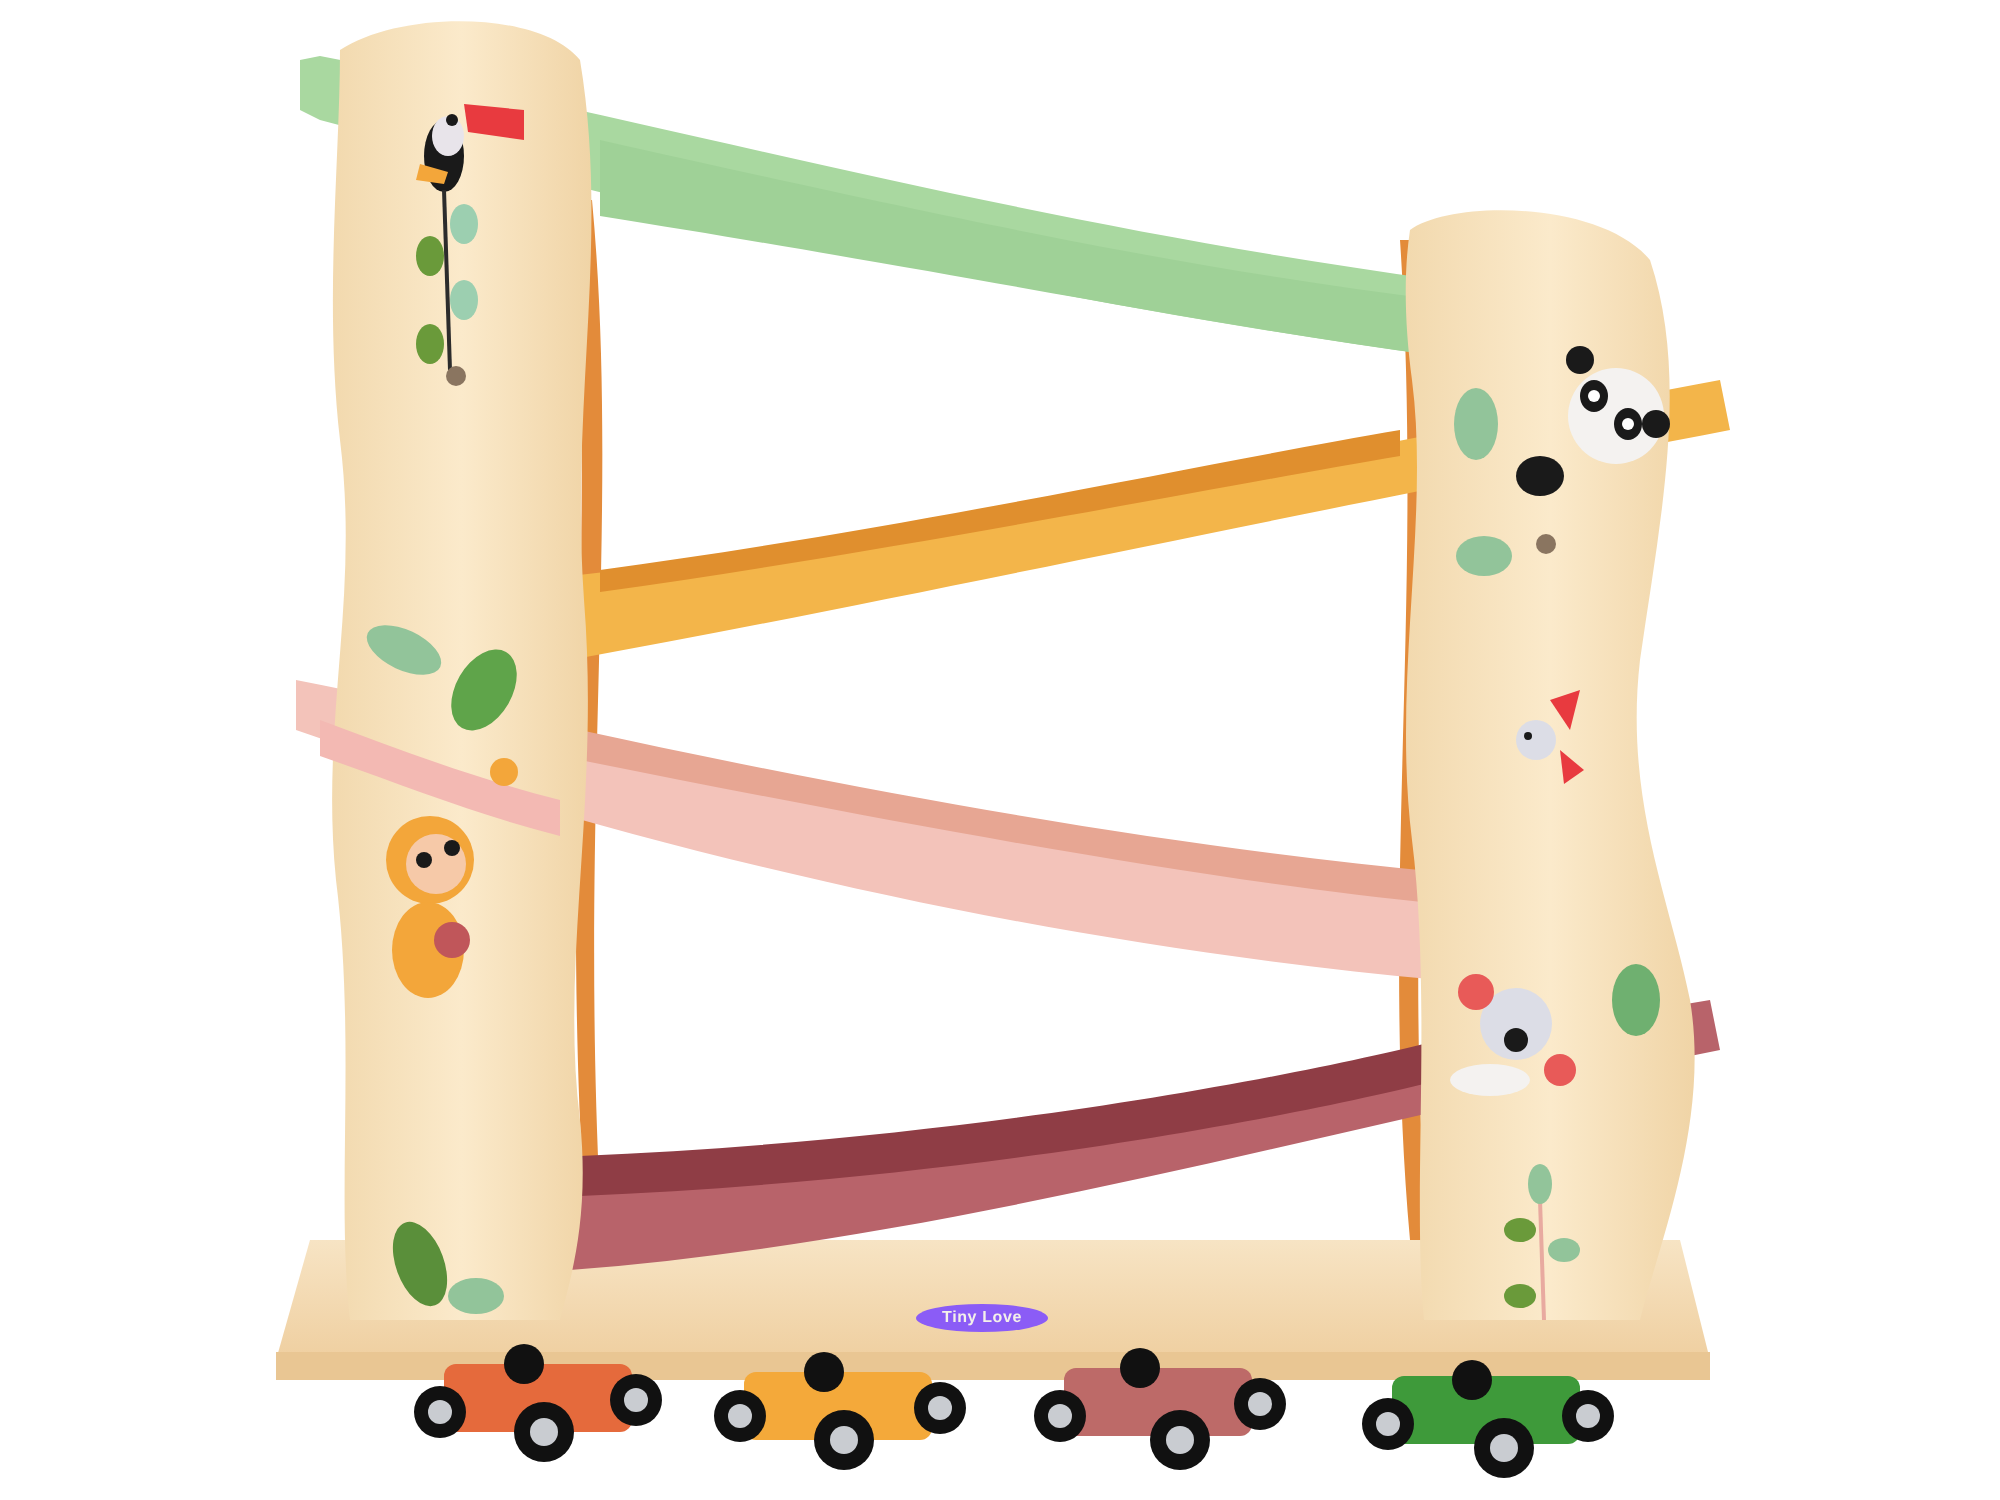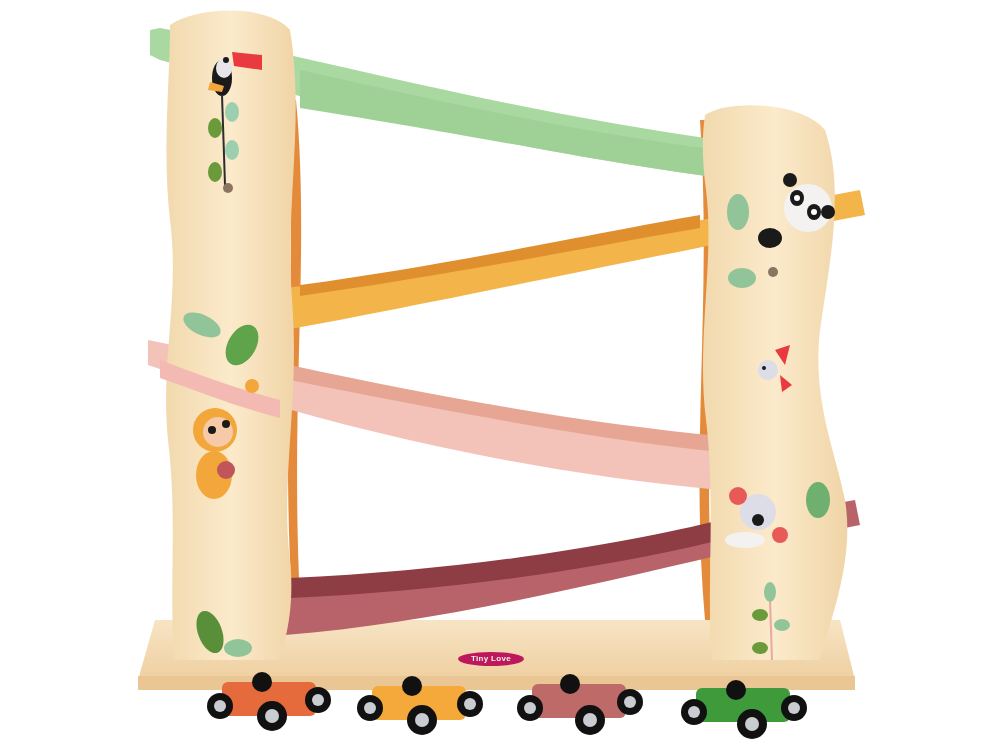--- a/index.html
+++ b/index.html
@@ -1,18 +1,18 @@
 <!DOCTYPE html>
 <html><head>
 <meta charset="utf-8">
 <style>
   html,body{margin:0;padding:0;background:#ffffff;}
   body{width:1000px;height:750px;overflow:hidden;position:relative;font-family:"Liberation Sans",sans-serif;}
   #scene{position:absolute;left:0;top:0;width:1000px;height:750px;}
-  .logo{position:absolute;left:458px;top:652px;width:66px;height:14px;border-radius:50%;background:#be185d;color:#f4f0ea;font-size:8px;font-weight:bold;text-align:center;line-height:14px;letter-spacing:0.3px;}
+  .logo{position:absolute;left:458px;top:652px;width:66px;height:14px;border-radius:50%;background:#8b5cf6;color:#f4f0ea;font-size:8px;font-weight:bold;text-align:center;line-height:14px;letter-spacing:0.3px;}
 </style>
 </head>
 <body>
 
 <div id="scene">
 <svg width="1000" height="750" viewBox="0 0 1000 750">
   <defs>
     <linearGradient id="wood" x1="0" x2="1">
       <stop offset="0" stop-color="#f2d9ae"></stop>
       <stop offset="0.5" stop-color="#fbeacb"></stop>

